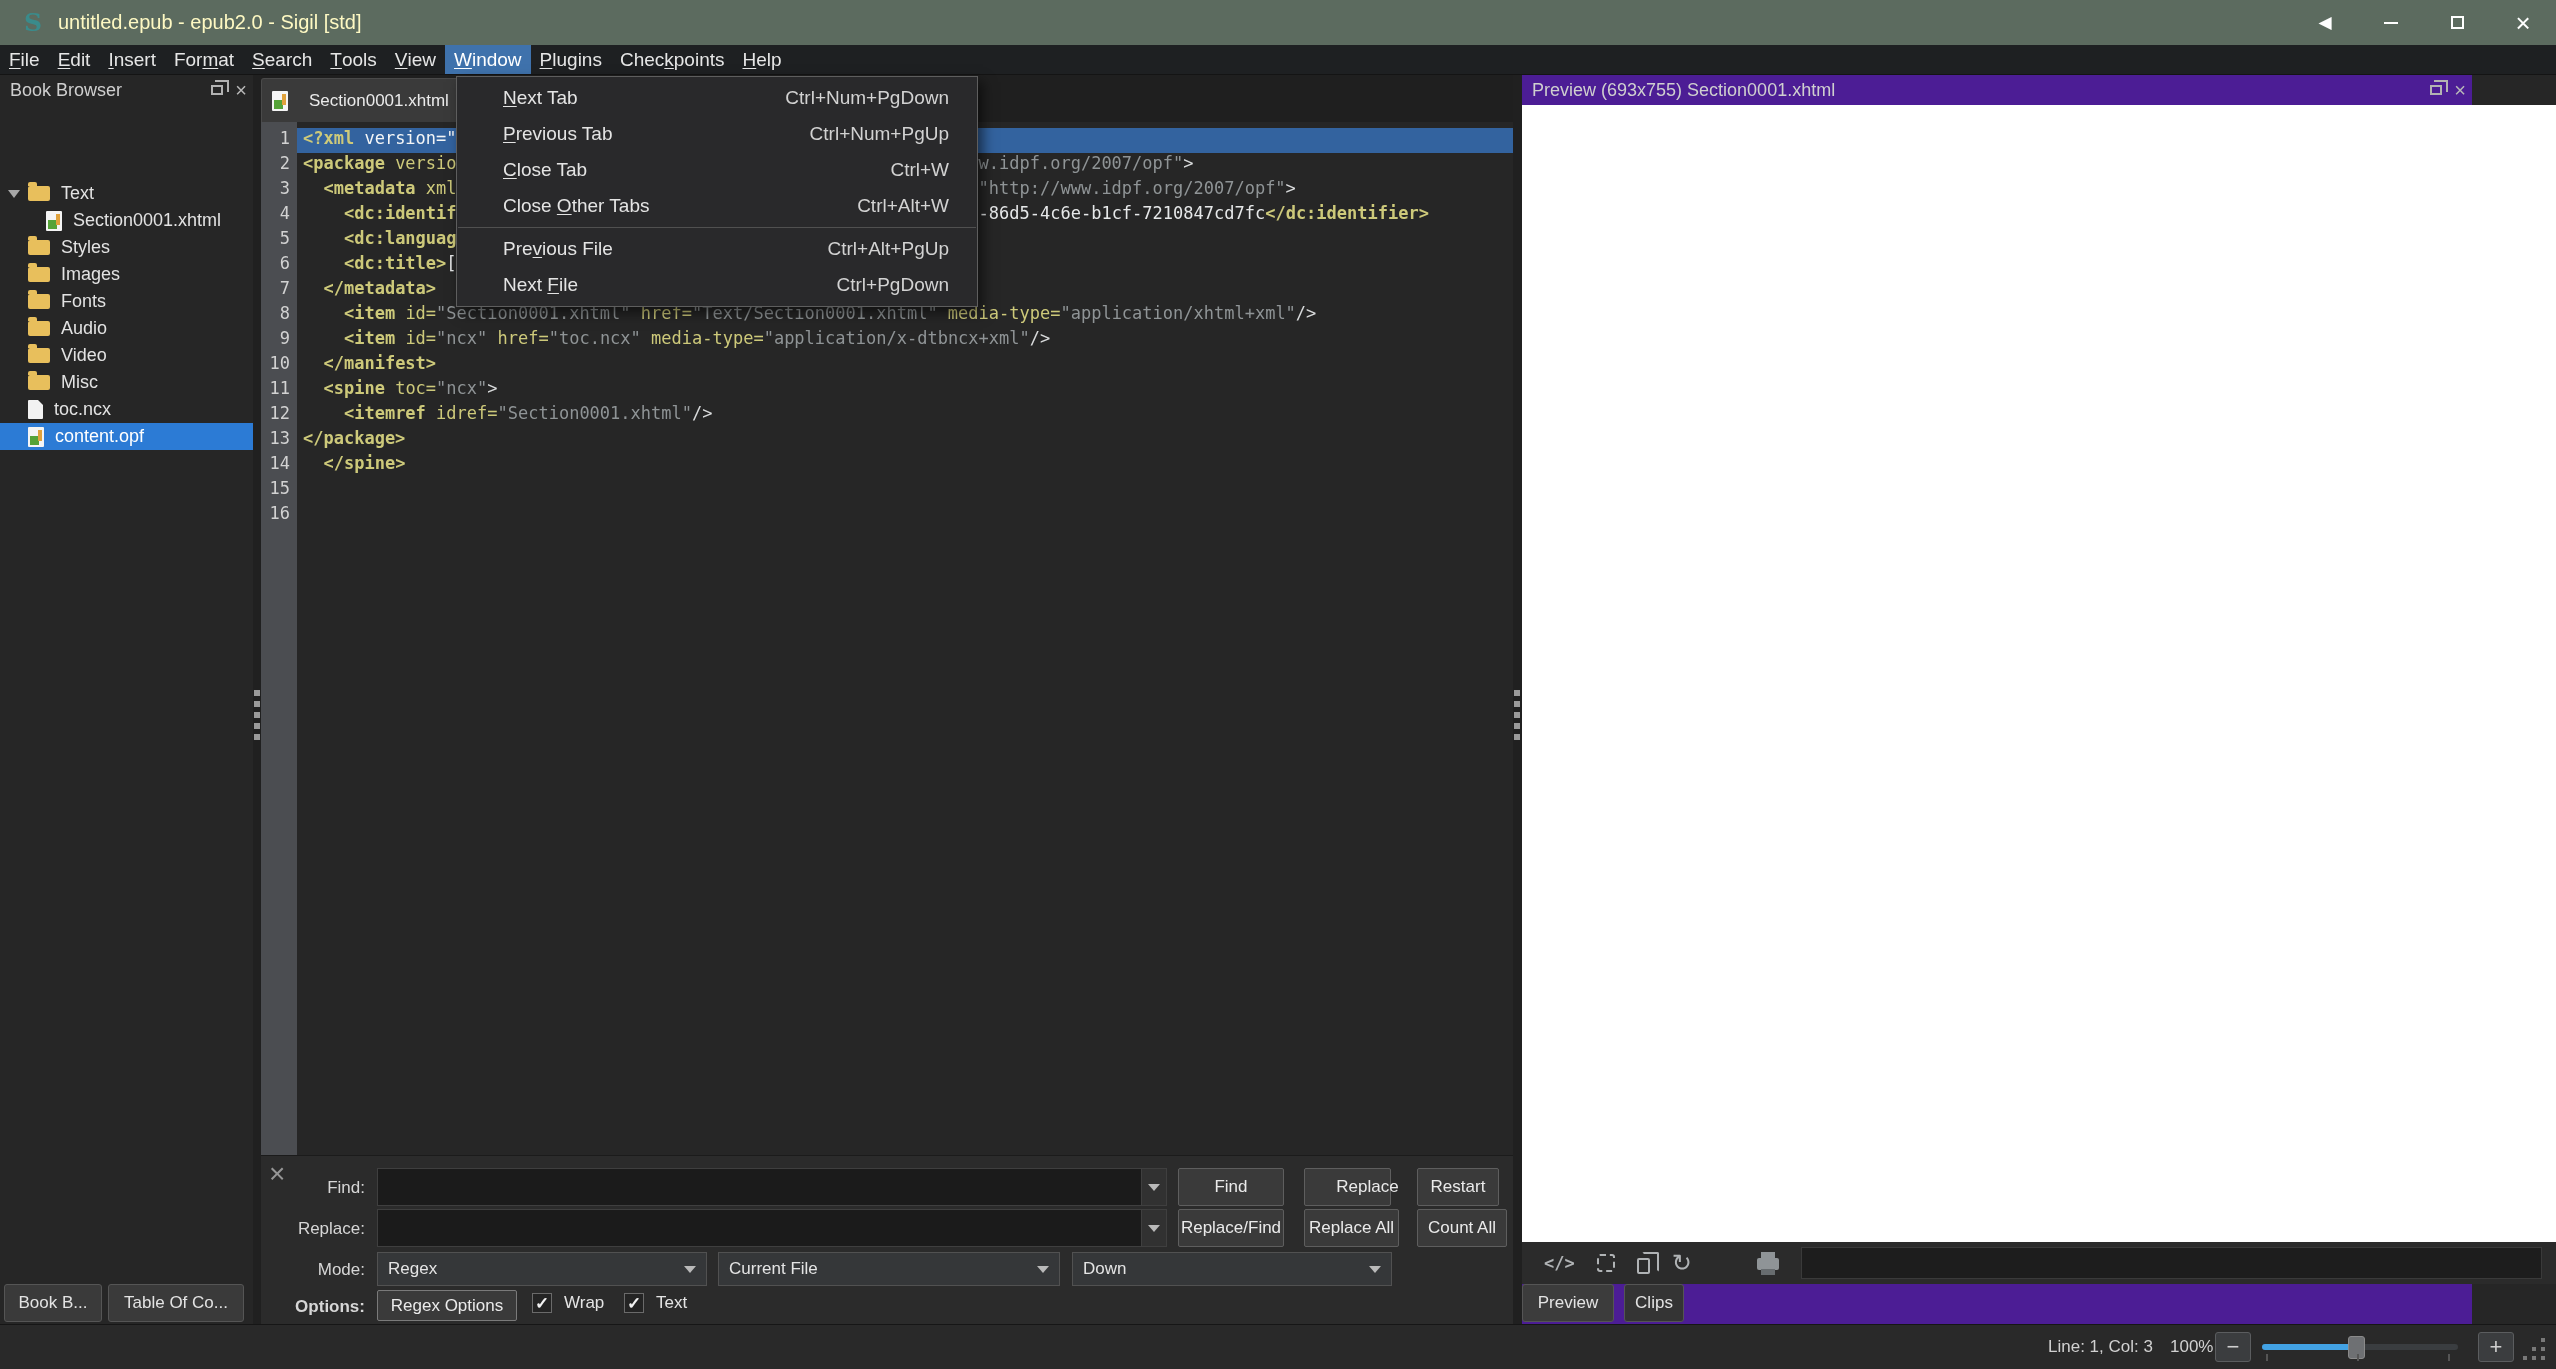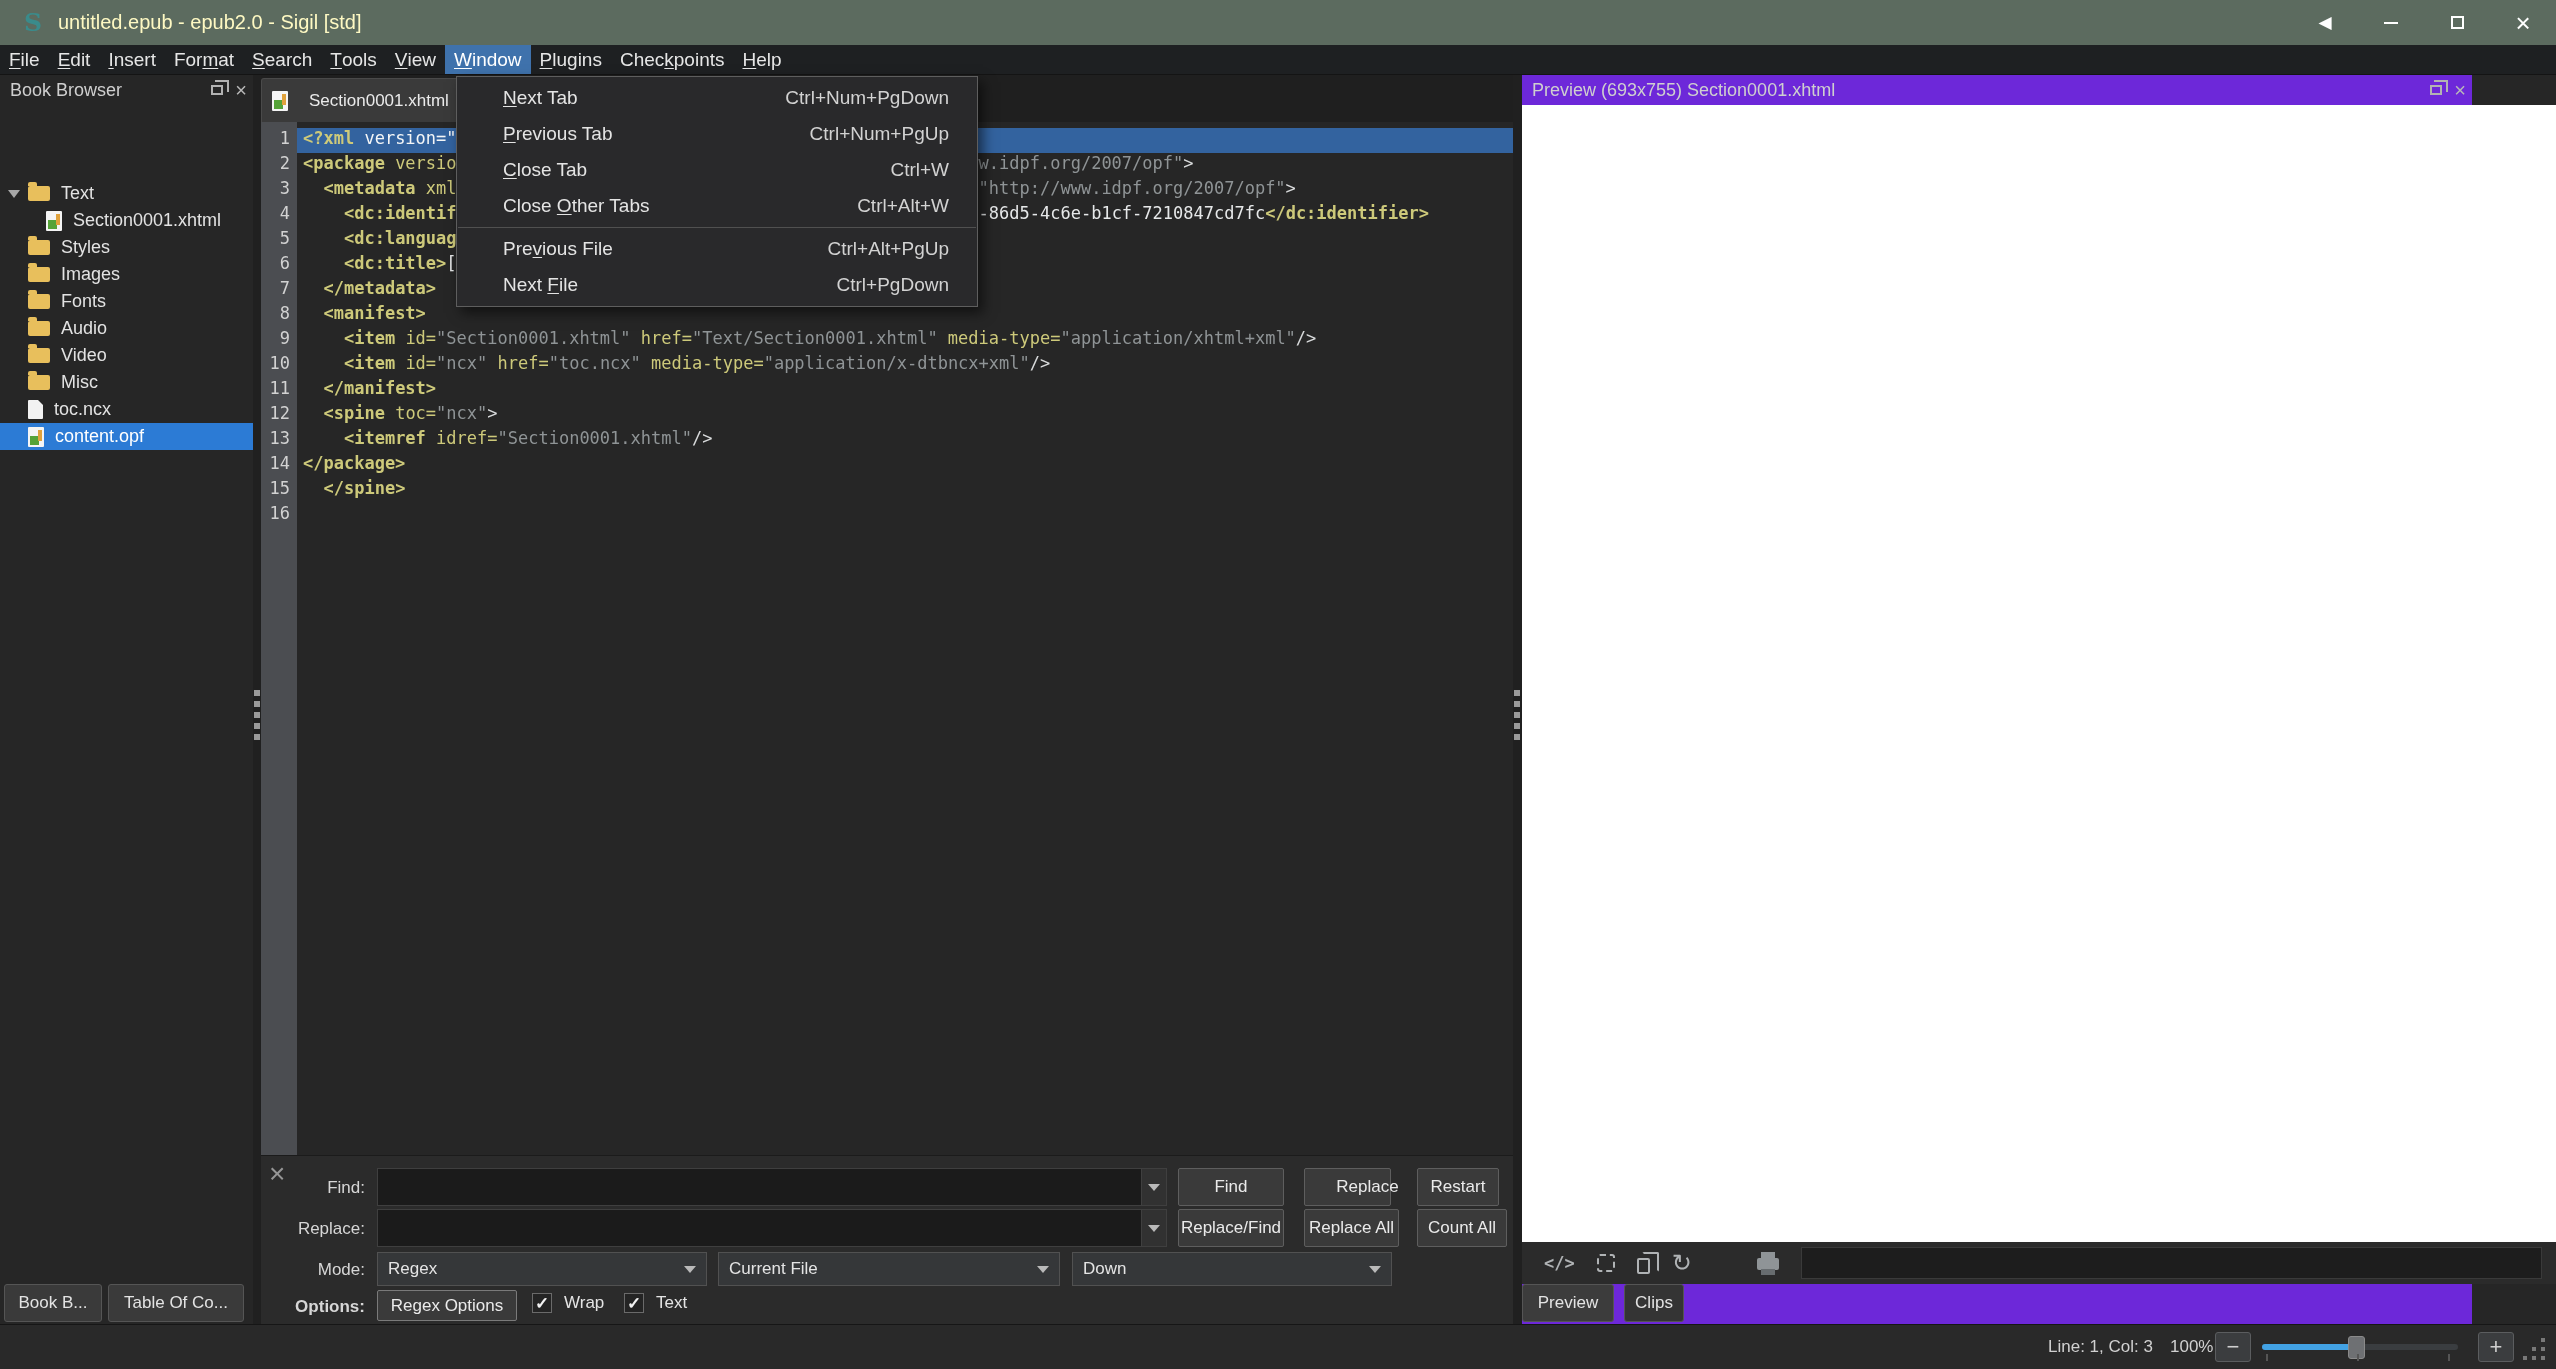--- a/index.html
+++ b/index.html
@@ -104,21 +104,21 @@
              display:flex;align-items:center;padding-left:10px;color:#e4e4e4;}
   .fp-select .tri-down{position:absolute;right:10px;}
   #fp-options-btn{position:absolute;left:116px;top:134px;width:140px;height:31px;background:#3a3a3a;
           border:1px solid #7a7a7a;border-radius:2px;color:#eaeaea;display:flex;align-items:center;
           justify-content:center;}
   .fp-check{position:absolute;top:137px;display:flex;align-items:center;gap:12px;color:#e4e4e4;}
   .cbox{width:20px;height:20px;background:#242424;border:1px solid #6a6a6a;display:flex;
         align-items:center;justify-content:center;color:#f2f2f2;font-size:17px;font-weight:bold;}
 
   
-  #preview-dock{position:absolute;left:1522px;top:75px;width:950px;height:1249px;background:#6d28d9;}
+  #preview-dock{position:absolute;left:1522px;top:75px;width:950px;height:1249px;background:#4c1d95;}
   #preview-white{position:absolute;left:0;top:30px;width:1034px;height:1137px;background:#ffffff;}
   #preview-toolbar{position:absolute;left:0;top:1167px;width:1034px;height:42px;background:#2b2b2b;
                    display:flex;align-items:center;}
   .pt-icon{margin-left:22px;color:#b0b3b5;}
   .ic-code::before{content:"</>";font:600 17px "DejaVu Sans Mono",monospace;color:#b0b3b5;}
   .ic-dash{width:18px;height:18px;border:2px dashed #b0b3b5;border-radius:3px;}
   .ic-copy{position:relative;width:13px;height:16px;border:2px solid #b0b3b5;border-radius:2px;margin-top:5px;}
   .ic-copy::before{content:"";position:absolute;left:3px;top:-8px;width:13px;height:16px;
                    border:2px solid #b0b3b5;border-radius:2px;border-left-color:transparent;border-bottom-color:transparent;}
   .ic-refresh{font-size:24px;line-height:20px;}
@@ -280,21 +280,20 @@
           <div class="gut-num">16</div>
         </div>
       <div id="code-body">
           <div class="code-line sel"><span class="cs-tag">&lt;?xml</span><span class="cs-selw"> version="1.0" encoding="utf-8" standalone="yes"?&gt;</span></div>
           <div class="code-line"><span class="cs-tag">&lt;package</span><span class="cs-attr"> version=</span><span class="cs-val">"2.0"</span><span class="cs-attr"> unique-identifier=</span><span class="cs-val">"BookId"</span><span class="cs-attr"> xmlns=</span><span class="cs-val">"http://www.idpf.org/2007/opf"</span><span class="cs-pln">&gt;</span></div>
           <div class="code-line"><span class="cs-pln">  </span><span class="cs-tag">&lt;metadata</span><span class="cs-attr"> xmlns:dc=</span><span class="cs-val">"http://purl.org/dc/elements/1.1/"</span><span class="cs-attr"> xmlns:opf=</span><span class="cs-val">"http://www.idpf.org/2007/opf"</span><span class="cs-pln">&gt;</span></div>
           <div class="code-line"><span class="cs-pln">    </span><span class="cs-tag">&lt;dc:identifier</span><span class="cs-attr"> id=</span><span class="cs-val">"BookId"</span><span class="cs-attr"> opf:scheme=</span><span class="cs-val">"UUID"</span><span class="cs-pln">&gt;</span><span class="cs-txt">urn:uuid:0d25f312-86d5-4c6e-b1cf-7210847cd7fc</span><span class="cs-tag">&lt;/dc:identifier&gt;</span></div>
           <div class="code-line"><span class="cs-pln">    </span><span class="cs-tag">&lt;dc:language&gt;</span><span class="cs-txt">en</span><span class="cs-tag">&lt;/dc:language&gt;</span></div>
           <div class="code-line"><span class="cs-pln">    </span><span class="cs-tag">&lt;dc:title&gt;</span><span class="cs-txt">[No data]</span><span class="cs-tag">&lt;/dc:title&gt;</span></div>
           <div class="code-line"><span class="cs-pln">  </span><span class="cs-tag">&lt;/metadata&gt;</span></div>
-          <div class="code-line"><span class="cs-pln">  </span><span class="cs-tag">&lt;manifest&gt;</span></div>
           <div class="code-line"><span class="cs-pln">    </span><span class="cs-tag">&lt;item</span><span class="cs-attr"> id=</span><span class="cs-val">"Section0001.xhtml"</span><span class="cs-attr"> href=</span><span class="cs-val">"Text/Section0001.xhtml"</span><span class="cs-attr"> media-type=</span><span class="cs-val">"application/xhtml+xml"</span><span class="cs-pln">/&gt;</span></div>
           <div class="code-line"><span class="cs-pln">    </span><span class="cs-tag">&lt;item</span><span class="cs-attr"> id=</span><span class="cs-val">"ncx"</span><span class="cs-attr"> href=</span><span class="cs-val">"toc.ncx"</span><span class="cs-attr"> media-type=</span><span class="cs-val">"application/x-dtbncx+xml"</span><span class="cs-pln">/&gt;</span></div>
           <div class="code-line"><span class="cs-pln">  </span><span class="cs-tag">&lt;/manifest&gt;</span></div>
           <div class="code-line"><span class="cs-pln">  </span><span class="cs-tag">&lt;spine</span><span class="cs-attr"> toc=</span><span class="cs-val">"ncx"</span><span class="cs-pln">&gt;</span></div>
           <div class="code-line"><span class="cs-pln">    </span><span class="cs-tag">&lt;itemref</span><span class="cs-attr"> idref=</span><span class="cs-val">"Section0001.xhtml"</span><span class="cs-pln">/&gt;</span></div>
           <div class="code-line"><span class="cs-tag">&lt;/package&gt;</span></div>
           <div class="code-line"><span class="cs-pln">  </span><span class="cs-tag">&lt;/spine&gt;</span></div>
           <div class="code-line"></div>
         </div>
     </div>

